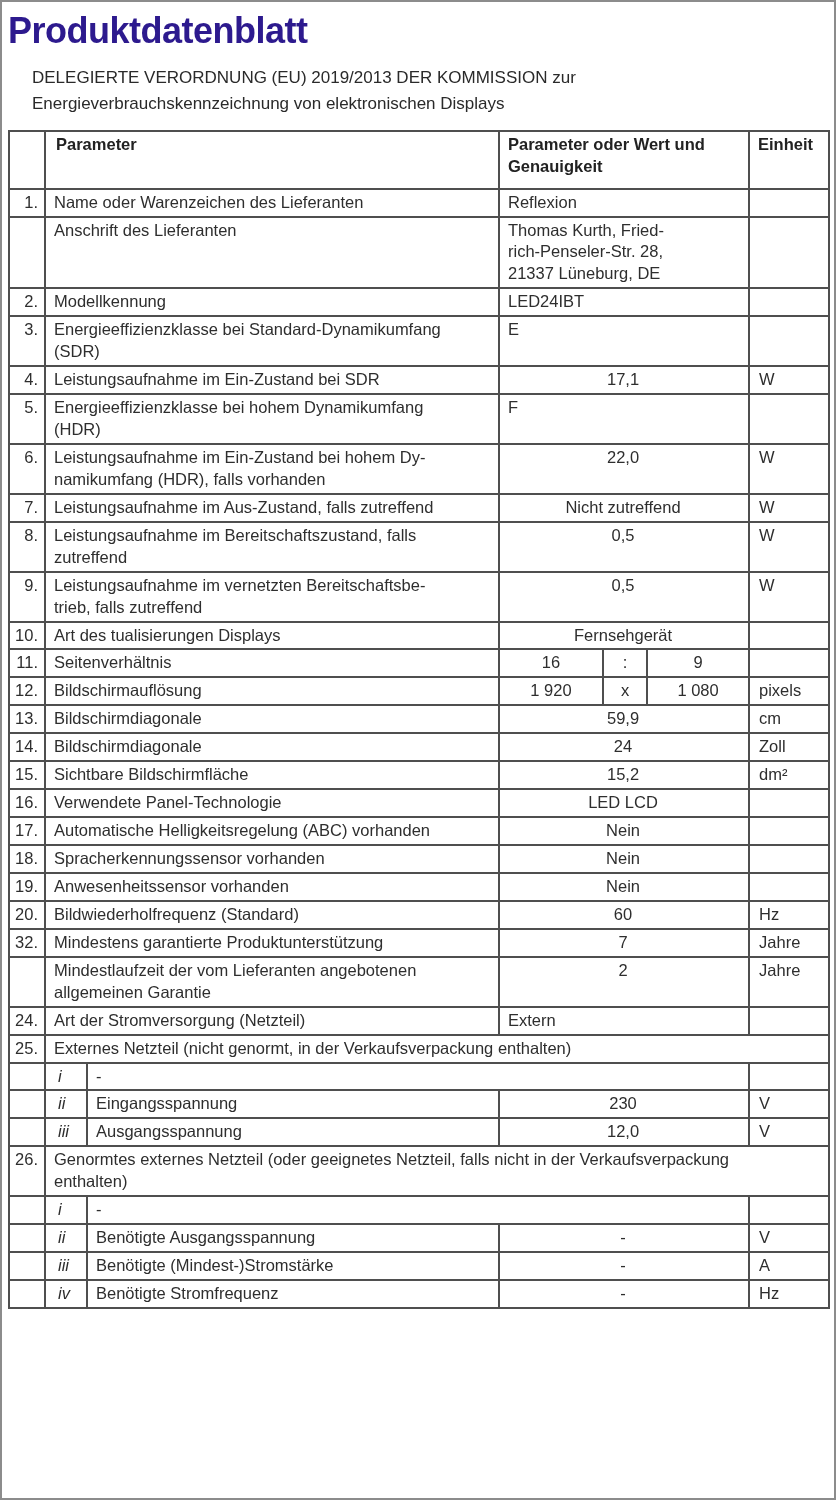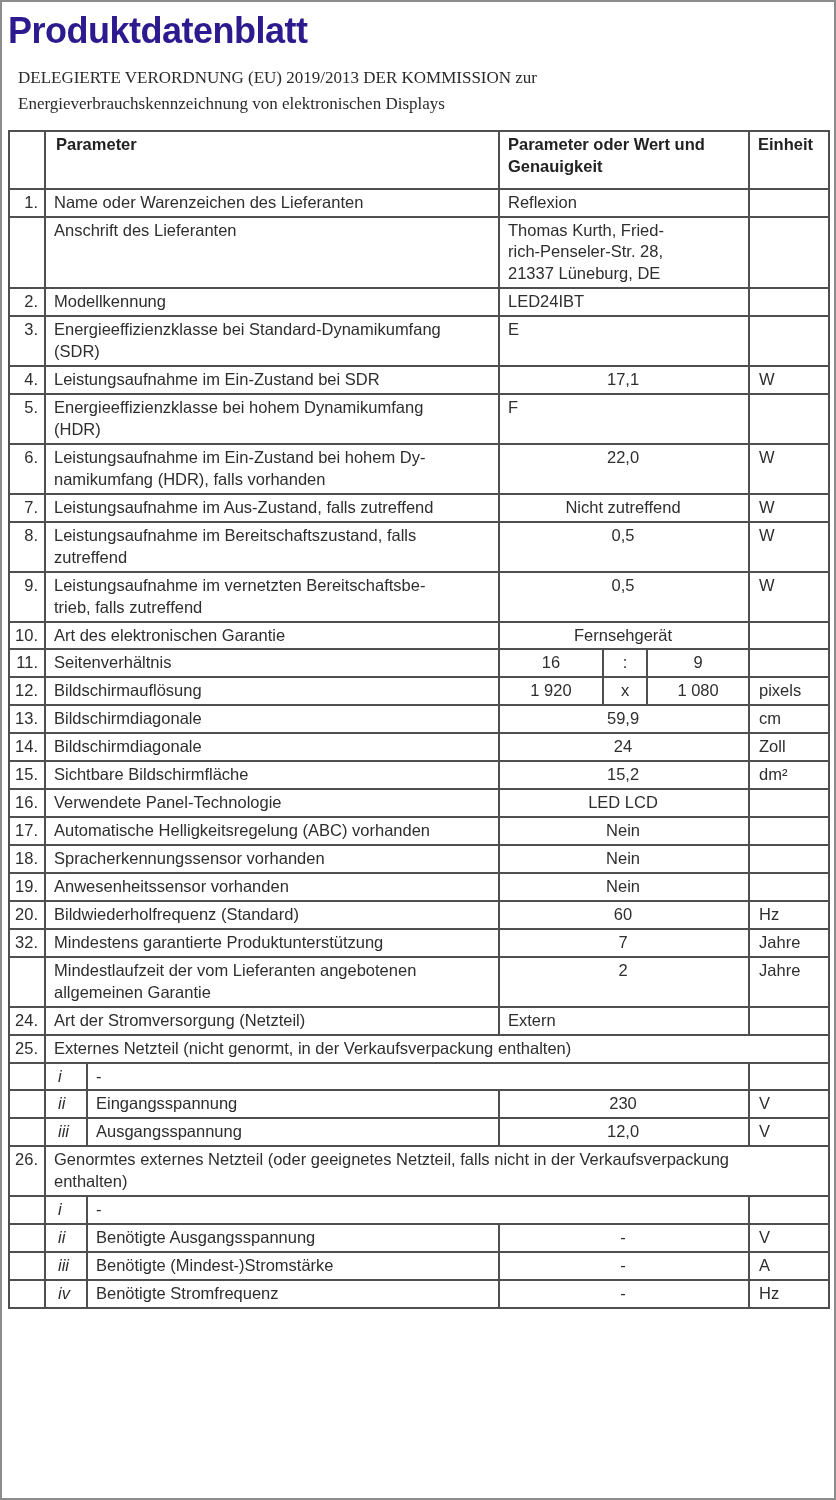--- a/index.html
+++ b/index.html
@@ -18,26 +18,25 @@
     background: #fff;
   }
   .doc-title {
     margin: 2px 0 0 0;
     font-size: 36px;
     font-weight: bold;
     letter-spacing: -0.5px;
     color: #2d1a8e;
   }
   .subtitle {
-    margin: 13px 0 12px 10px;
+    margin: 13px 0 12px 24px;
     font-size: 17px;
     line-height: 1.55;
     color: #2a2a2a;
     white-space: pre-line;
-    font-family: Liberation Serif, serif;
   }
   table.datasheet {
     border-collapse: collapse;
     width: 820px;
     table-layout: fixed;
     margin: 3px auto;
   }
   .datasheet th, .datasheet td {
     border: 2px solid #4f4f4f;
     padding: 2px 8px;
@@ -151,21 +150,21 @@
         </tr>
         <tr>
           <td class="num">9.</td>
           <td class="param" colspan="2">Leistungsaufnahme im vernetzten Bereitschaftsbe-
 trieb, falls zutreffend</td>
           <td class="val right" colspan="3">0,5</td>
           <td class="unit">W</td>
         </tr>
         <tr>
           <td class="num">10.</td>
-          <td class="param" colspan="2">Art des elektronischen Garantie</td>
+          <td class="param" colspan="2">Art des tualisierungen Displays</td>
           <td class="val right" colspan="3">Fernsehgerät</td>
           <td class="unit"></td>
         </tr>
         <tr>
           <td class="num">11.</td>
           <td class="param" colspan="2">Seitenverhältnis</td>
           <td class="val center">16</td>
           <td class="val center">:</td>
           <td class="val center">9</td>
           <td class="unit"></td>

